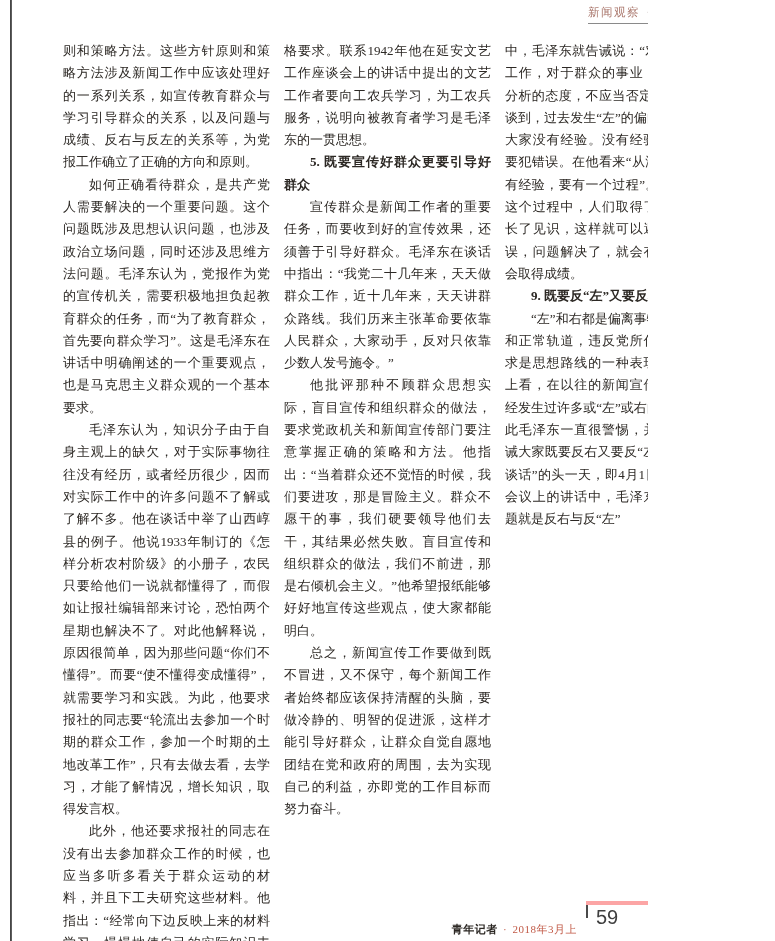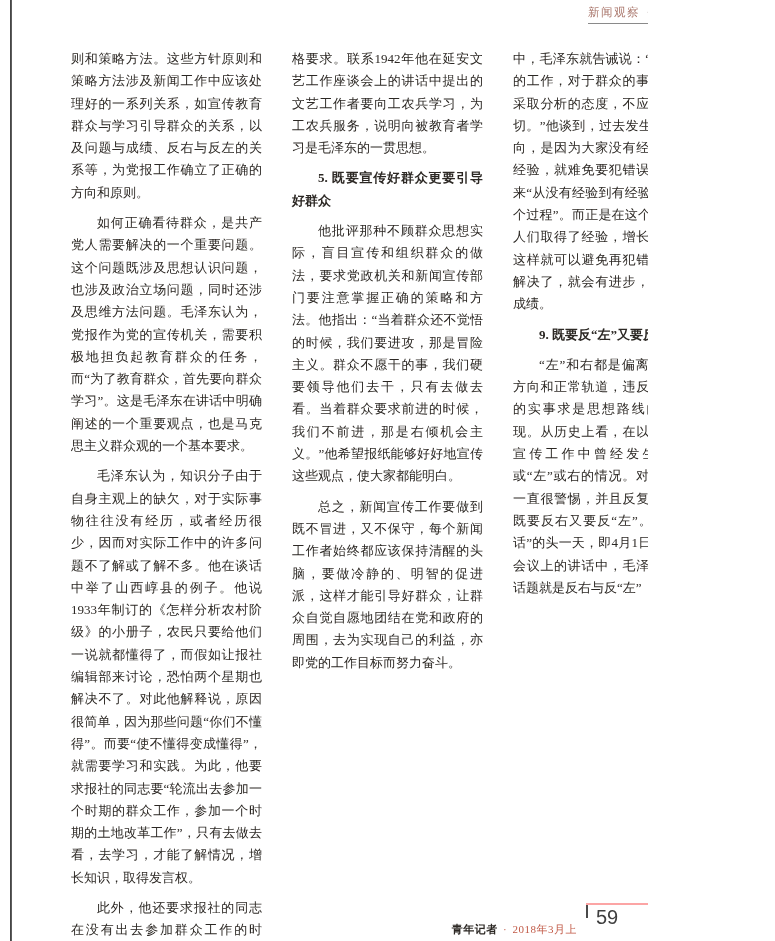--- a/index.html
+++ b/index.html
@@ -42,41 +42,41 @@
     gap: 14px;
   }
   .col {
     width: 207px;
     font-size: 13px;
     line-height: 22.3px;
     color: #2c2824;
     text-align: justify;
     text-justify: inter-character;
   }
-  .col p { margin: 8px; text-indent: 2em; }
+  .col p { margin: 0; text-indent: 2em; }
   .col p.cont { text-indent: 0; }
   .col p.subhead { font-weight: bold; }
   .footer {
     position: absolute;
     right: 0; bottom: 4px;
     display: flex;
     align-items: flex-end;
   }
   .footer-text {
     font-size: 11px;
     color: #2c2824;
     margin-top: 11px;
     letter-spacing: 0.5px;
   }
   .footer-text .journal { font-weight: bold; }
   .footer-text .sep { color: #c15a47; margin: 0 2px; }
   .footer-text .issue { color: #c15a47; }
   .pagenum {
     margin-left: 9px;
-    border-top: 2px solid #fca5a5;
+    border-top: 4px solid #fca5a5;
     position: relative;
     width: 52px;
     padding: 1px 0 8px 10px;
     font-family: "Liberation Sans", "DejaVu Sans", sans-serif;
     font-size: 20px;
     color: #3f3f3f;
   }
   .pagenum::before {
     content: "";
     position: absolute;
@@ -102,21 +102,22 @@
   <div class="columns">
     <div class="col">
         <p class="cont">则和策略方法。这些方针原则和策略方法涉及新闻工作中应该处理好的一系列关系，如宣传教育群众与学习引导群众的关系，以及问题与成绩、反右与反左的关系等，为党报工作确立了正确的方向和原则。</p>
         <p class="body">如何正确看待群众，是共产党人需要解决的一个重要问题。这个问题既涉及思想认识问题，也涉及政治立场问题，同时还涉及思维方法问题。毛泽东认为，党报作为党的宣传机关，需要积极地担负起教育群众的任务，而“为了教育群众，首先要向群众学习”。这是毛泽东在讲话中明确阐述的一个重要观点，也是马克思主义群众观的一个基本要求。</p>
         <p class="body">毛泽东认为，知识分子由于自身主观上的缺欠，对于实际事物往往没有经历，或者经历很少，因而对实际工作中的许多问题不了解或了解不多。他在谈话中举了山西崞县的例子。他说1933年制订的《怎样分析农村阶级》的小册子，农民只要给他们一说就都懂得了，而假如让报社编辑部来讨论，恐怕两个星期也解决不了。对此他解释说，原因很简单，因为那些问题“你们不懂得”。而要“使不懂得变成懂得”，就需要学习和实践。为此，他要求报社的同志要“轮流出去参加一个时期的群众工作，参加一个时期的土地改革工作”，只有去做去看，去学习，才能了解情况，增长知识，取得发言权。</p>
         <p class="body">此外，他还要求报社的同志在没有出去参加群众工作的时候，也应当多听多看关于群众运动的材料，并且下工夫研究这些材料。他指出：“经常向下边反映上来的材料学习，慢慢地使自己的实际知识丰富起来，使自己成为有经验的人。这样，你们的工作才能够做好，你们才能担负起教育群众的任务。”</p>
       </div>
     <div class="col">
         <p class="cont">格要求。联系1942年他在延安文艺工作座谈会上的讲话中提出的文艺工作者要向工农兵学习，为工农兵服务，说明向被教育者学习是毛泽东的一贯思想。</p>
         <p class="subhead">5. 既要宣传好群众更要引导好群众</p>
-        <p class="body">他批评那种不顾群众思想实际，盲目宣传和组织群众的做法，要求党政机关和新闻宣传部门要注意掌握正确的策略和方法。他指出：“当着群众还不觉悟的时候，我们要进攻，那是冒险主义。群众不愿干的事，我们硬要领导他们去干，只有去做去看。当着群众要求前进的时候，我们不前进，那是右倾机会主义。”他希望报纸能够好好地宣传这些观点，使大家都能明白。</p>
+        <p class="body">宣传群众是新闻工作者的重要任务，而要收到好的宣传效果，还须善于引导好群众。毛泽东在谈话中指出：“我党二十几年来，天天做群众工作，近十几年来，天天讲群众路线。我们历来主张革命要依靠人民群众，大家动手，反对只依靠少数人发号施令。”</p>
+        <p class="body">他批评那种不顾群众思想实际，盲目宣传和组织群众的做法，要求党政机关和新闻宣传部门要注意掌握正确的策略和方法。他指出：“当着群众还不觉悟的时候，我们要进攻，那是冒险主义。群众不愿干的事，我们硬要领导他们去干，其结果必然失败。盲目宣传和组织群众的做法，我们不前进，那是右倾机会主义。”他希望报纸能够好好地宣传这些观点，使大家都能明白。</p>
         <p class="body">总之，新闻宣传工作要做到既不冒进，又不保守，每个新闻工作者始终都应该保持清醒的头脑，要做冷静的、明智的促进派，这样才能引导好群众，让群众自觉自愿地团结在党和政府的周围，去为实现自己的利益，亦即党的工作目标而努力奋斗。</p>
       </div>
     <div class="col">
         <p class="cont">中，毛泽东就告诫说：“对于我们的工作，对于群众的事业，应当采取分析的态度，不应当否定一切。”他谈到，过去发生“左”的偏向，是因为大家没有经验。没有经验，就难免要犯错误。在他看来“从没有经验到有经验，要有一个过程”。而正是在这个过程中，人们取得了经验，增长了见识，这样就可以避免再犯错误，问题解决了，就会有进步，就会取得成绩。</p>
         <p class="subhead">9. 既要反“左”又要反右</p>
         <p class="body">“左”和右都是偏离事物正确方向和正常轨道，违反党所倡导的实事求是思想路线的一种表现。从历史上看，在以往的新闻宣传工作中曾经发生过许多或“左”或右的情况。对此毛泽东一直很警惕，并且反复告诫大家既要反右又要反“左”。在“4·2谈话”的头一天，即4月1日晋绥干部会议上的讲话中，毛泽东的中心话题就是反右与反“左”</p>
       </div>
   </div>
 
   <div class="footer">

